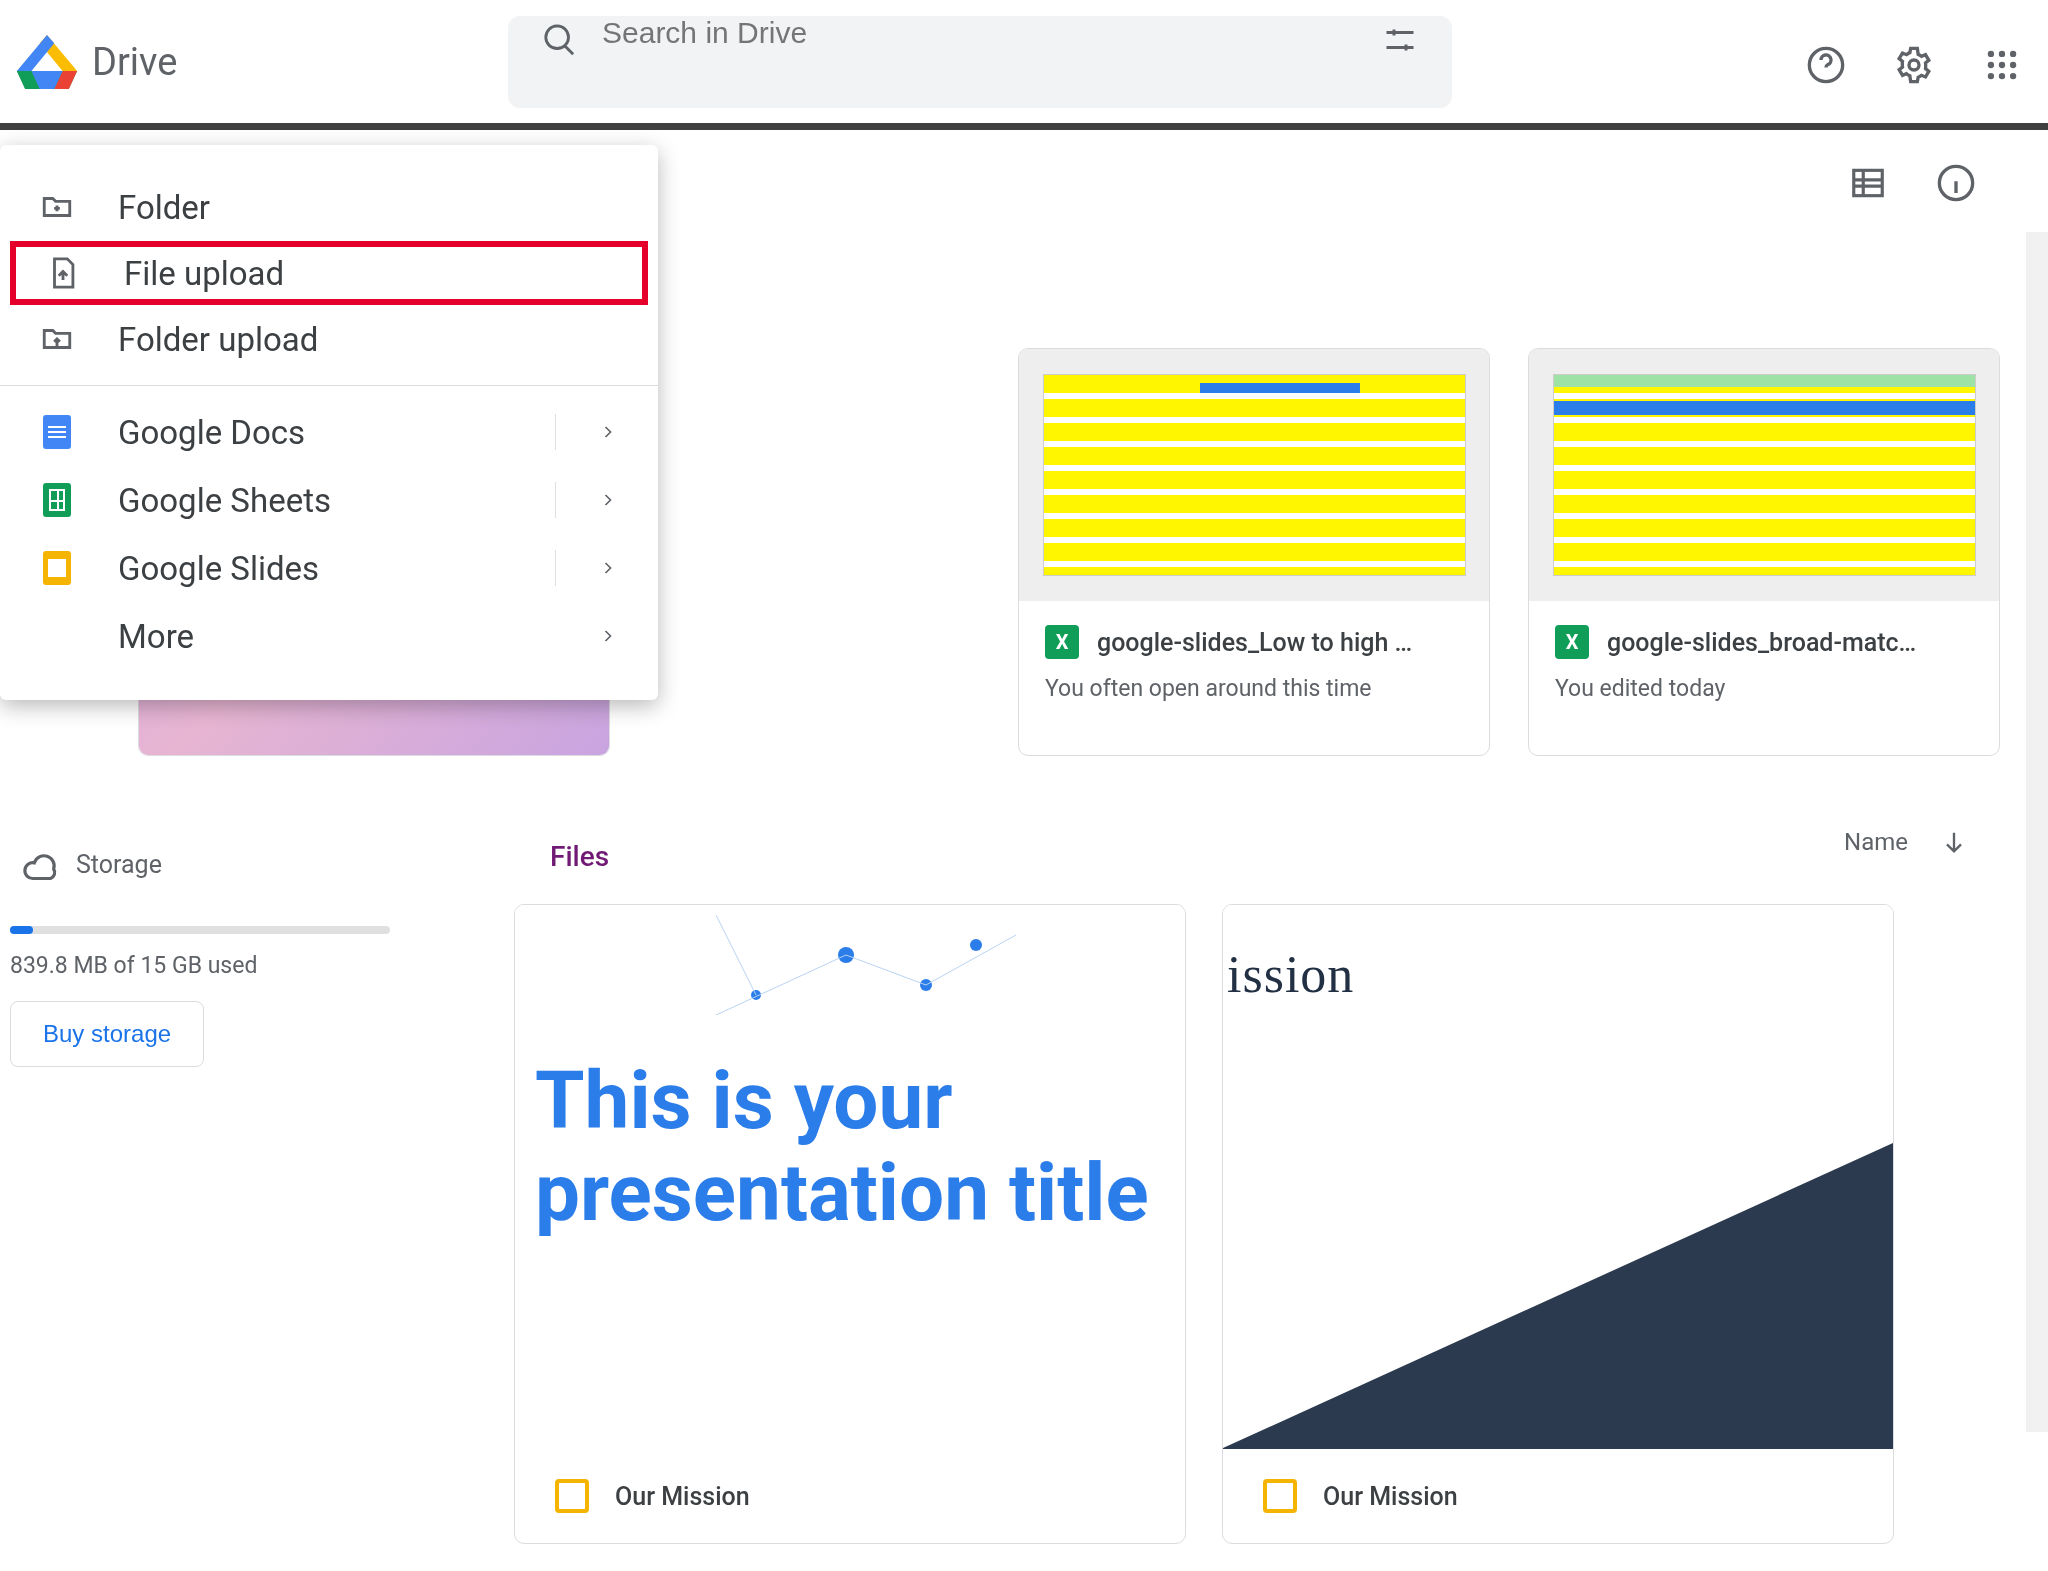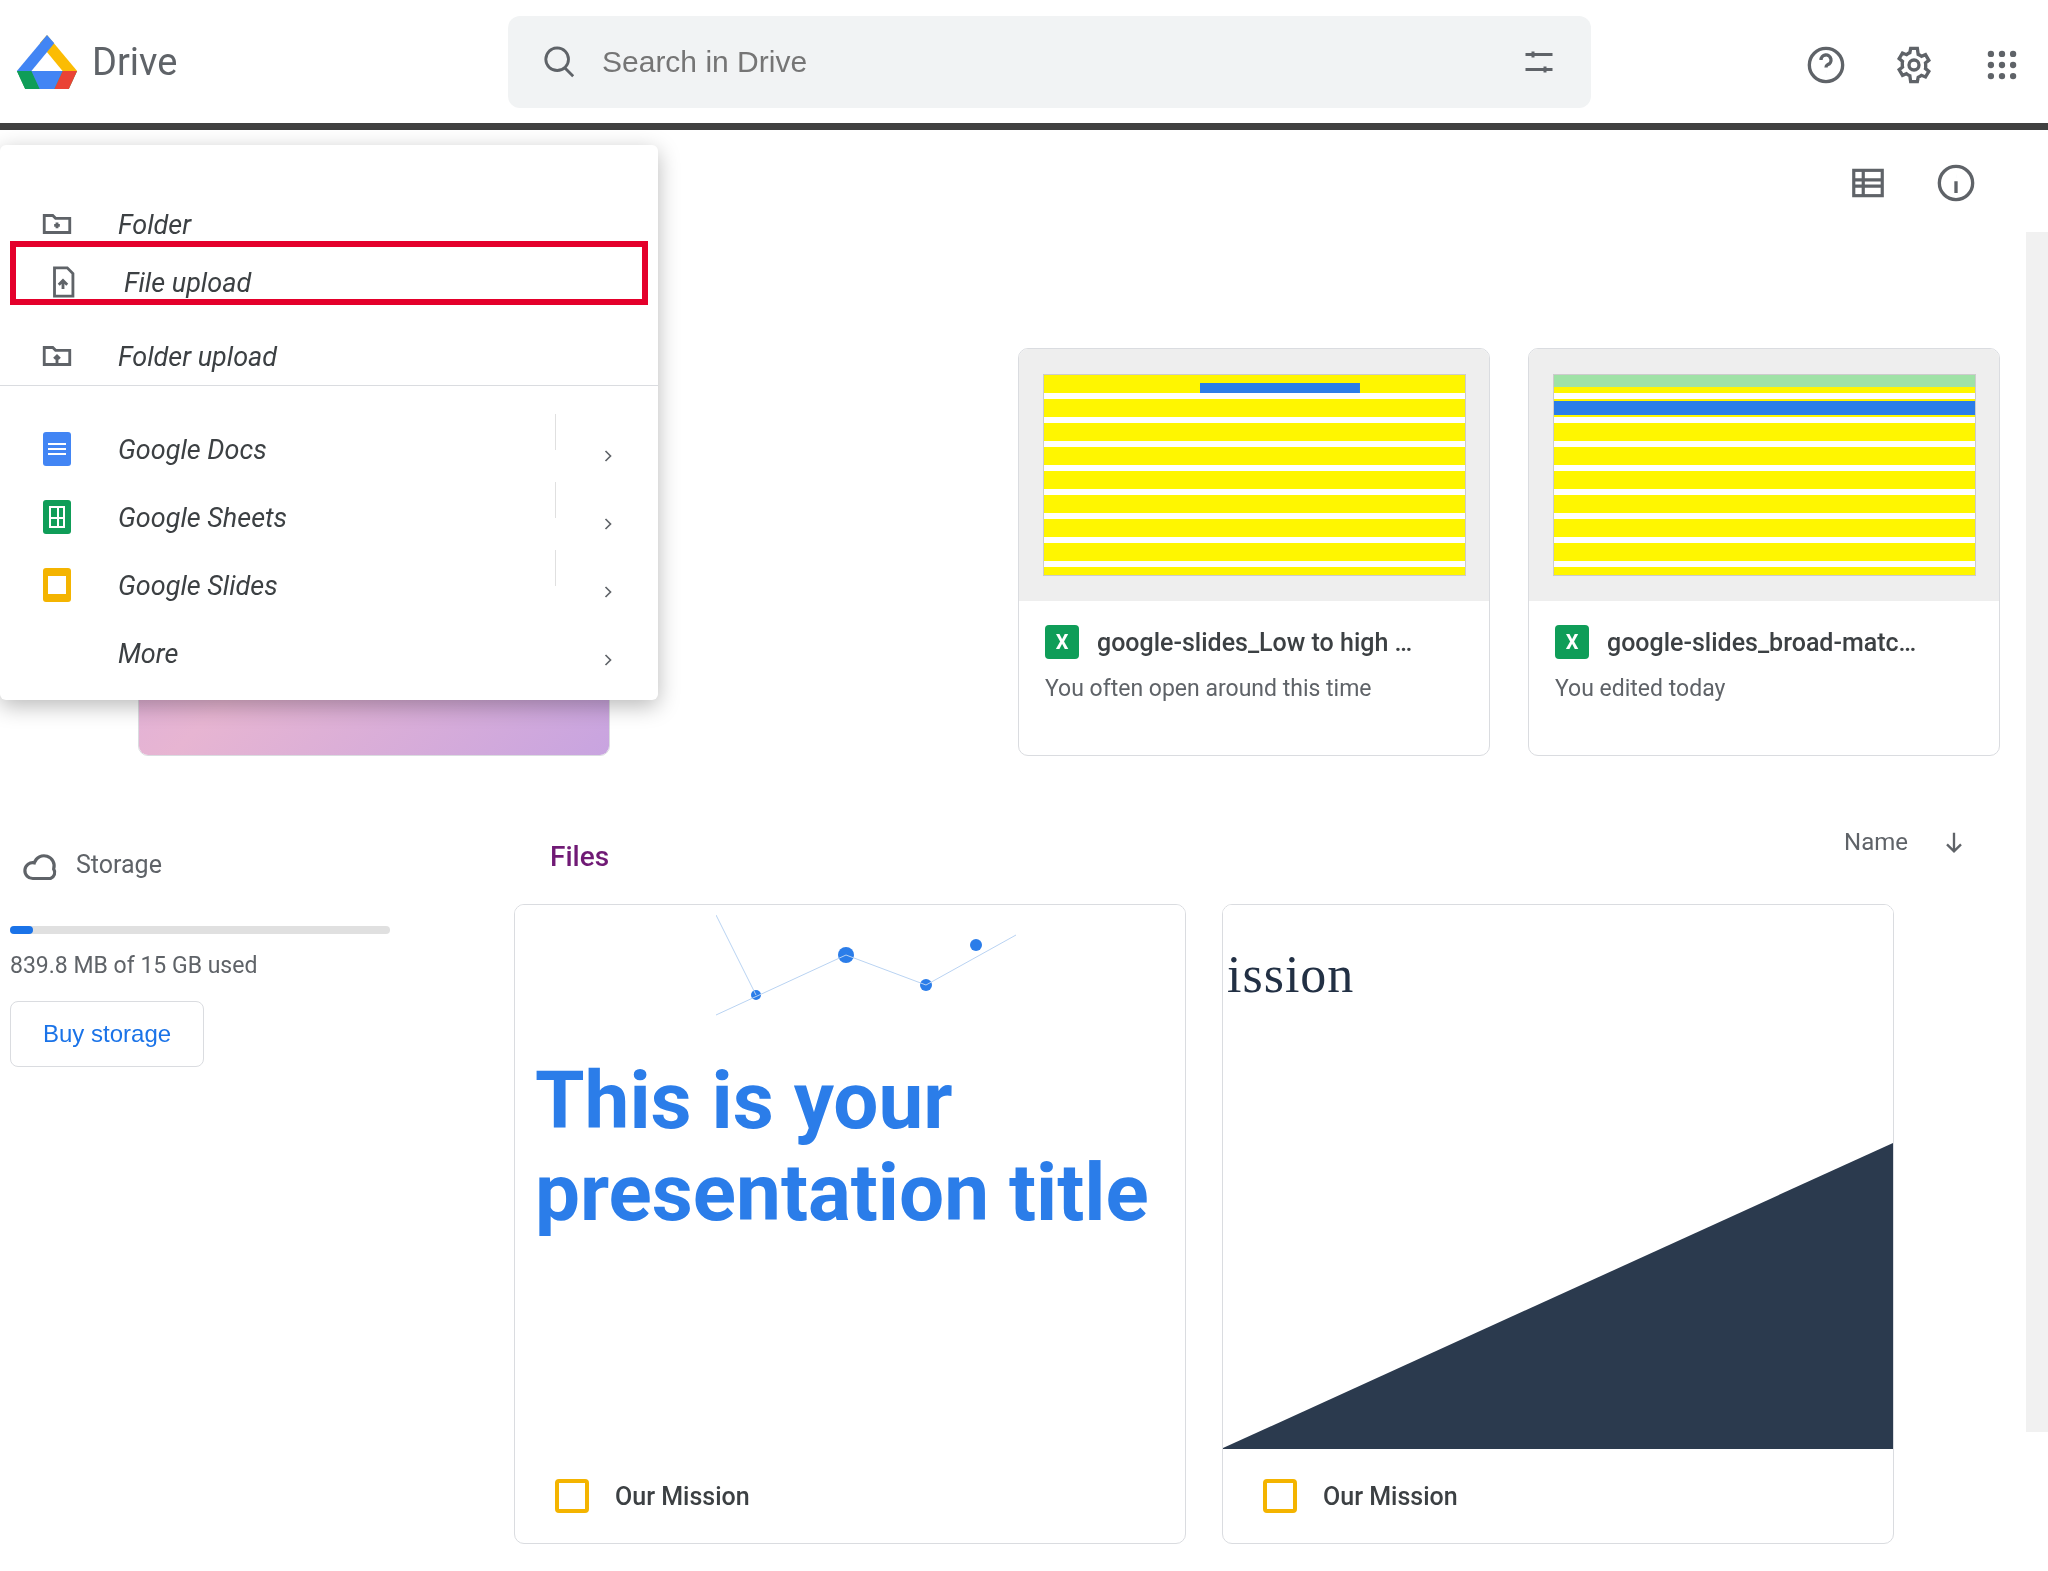--- a/index.html
+++ b/index.html
@@ -30,25 +30,25 @@
   .logo-wrap span.title {
     font-size: 38px;
     color: #5f6368;
     font-weight: 400;
     margin-left: 14px;
   }
   .drive-triangle { width: 62px; height: 54px; }
   .search {
     position: absolute;
     left: 508px; top: 16px;
-    width: 1083px; height: 92px;
+    width: 944px; height: 92px;
     background: #f1f3f4;
     border-radius: 12px;
     display: flex;
-    align-items: center;
+    align-items: flex-start;
     padding: 0 28px;
   }
   .search .icon-btn { width: 48px; height: 48px; display:flex; align-items:center; justify-content:center; }
   .search input {
     flex: 1;
     border: none; background: transparent; outline: none;
     font-size: 30px;
     color: #5f6368;
     padding: 0 18px;
   }
@@ -97,28 +97,27 @@
     left: 0; top: 145px;
     width: 658px;
     background: #fff;
     border-radius: 6px;
     box-shadow: 0 6px 22px rgba(0,0,0,.28);
     padding: 28px 0 30px 0;
     z-index: 50;
   }
   .context-menu .item {
     display: flex;
-    align-items: flex-end;
+    align-items: center;
     height: 68px;
     padding: 0 40px;
-    font-size: 27px;
+    font-size: 33px;
     color: #3c4043;
     cursor: pointer;
     position: relative;
-    font-style: italic;
   }
   .context-menu .item.highlight {
     border: 6px solid #e4002b;
     margin: 0 10px;
     padding: 0 30px;
     height: 64px;
   }
   .context-menu .item .m-icon {
     width: 34px; height: 34px;
     margin-right: 44px;

